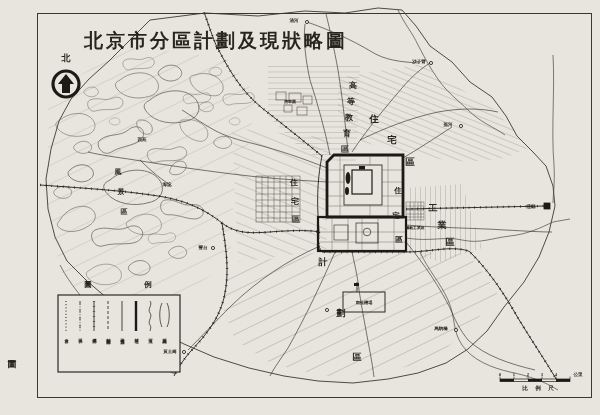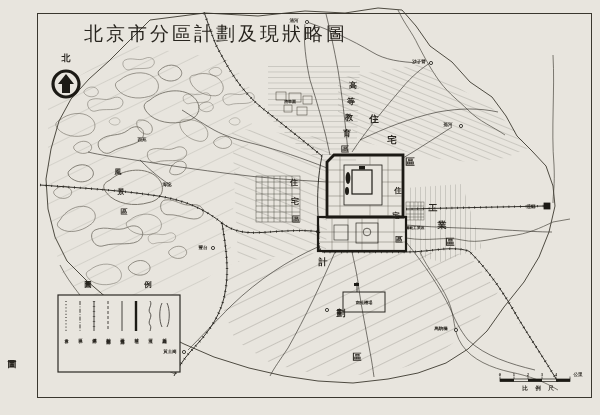--- a/index.html
+++ b/index.html
@@ -1,19 +1,19 @@
 <!DOCTYPE html>
 <html><head>
 <meta charset="utf-8">
 <style>
   html,body{margin:0;padding:0;background:#dfdcd4;}
   .sheet{position:relative;width:600px;height:415px;background:#e8e5de;overflow:hidden;
          font-family:"Liberation Serif","DejaVu Serif",serif;color:#28251f;}
   .frame{position:absolute;left:37px;top:13px;width:553px;height:383px;border:1.2px solid #3a372f;}
-  .title{position:absolute;left:84px;top:21px;font-size:19px;font-weight:normal;letter-spacing:3px;white-space:nowrap;}
+  .title{position:absolute;left:84px;top:28px;font-size:19px;font-weight:bold;letter-spacing:3px;white-space:nowrap;}
   .figno{position:absolute;left:5px;top:352px;writing-mode:vertical-rl;text-orientation:upright;
          font-size:9px;font-weight:bold;letter-spacing:4px;}
   .north-label{position:absolute;left:66px;top:52px;transform:translateX(-50%);font-size:9px;font-weight:bold;}
   .overlay{position:absolute;left:0;top:0;width:600px;height:415px;pointer-events:none;}
   .scat{position:absolute;transform:translate(-50%,-50%);font-weight:bold;line-height:1;white-space:nowrap;}
   .place{position:absolute;transform:translate(-50%,-50%);font-size:4.5px;font-weight:bold;white-space:nowrap;}
   .leg-label{position:absolute;writing-mode:vertical-rl;text-orientation:upright;
              font-size:4.2px;font-weight:bold;line-height:1;letter-spacing:0.5px;transform:translateX(-50%);}
   .scale-tick{position:absolute;transform:translate(-50%,-100%);font-size:4.6px;font-weight:bold;}
   svg{position:absolute;left:0;top:0;}

